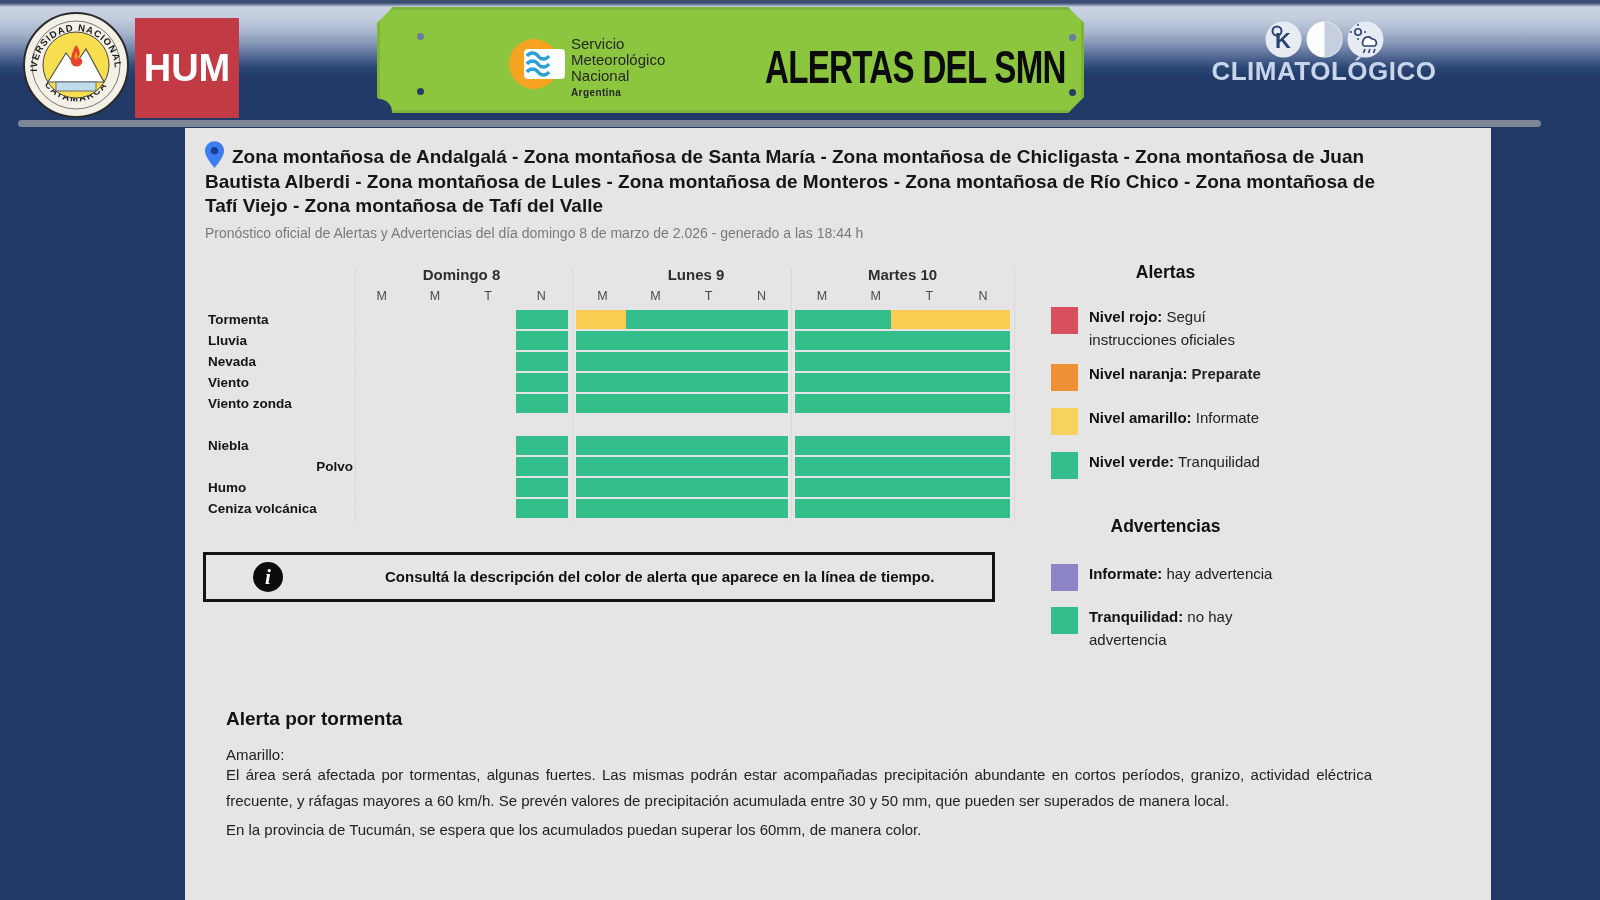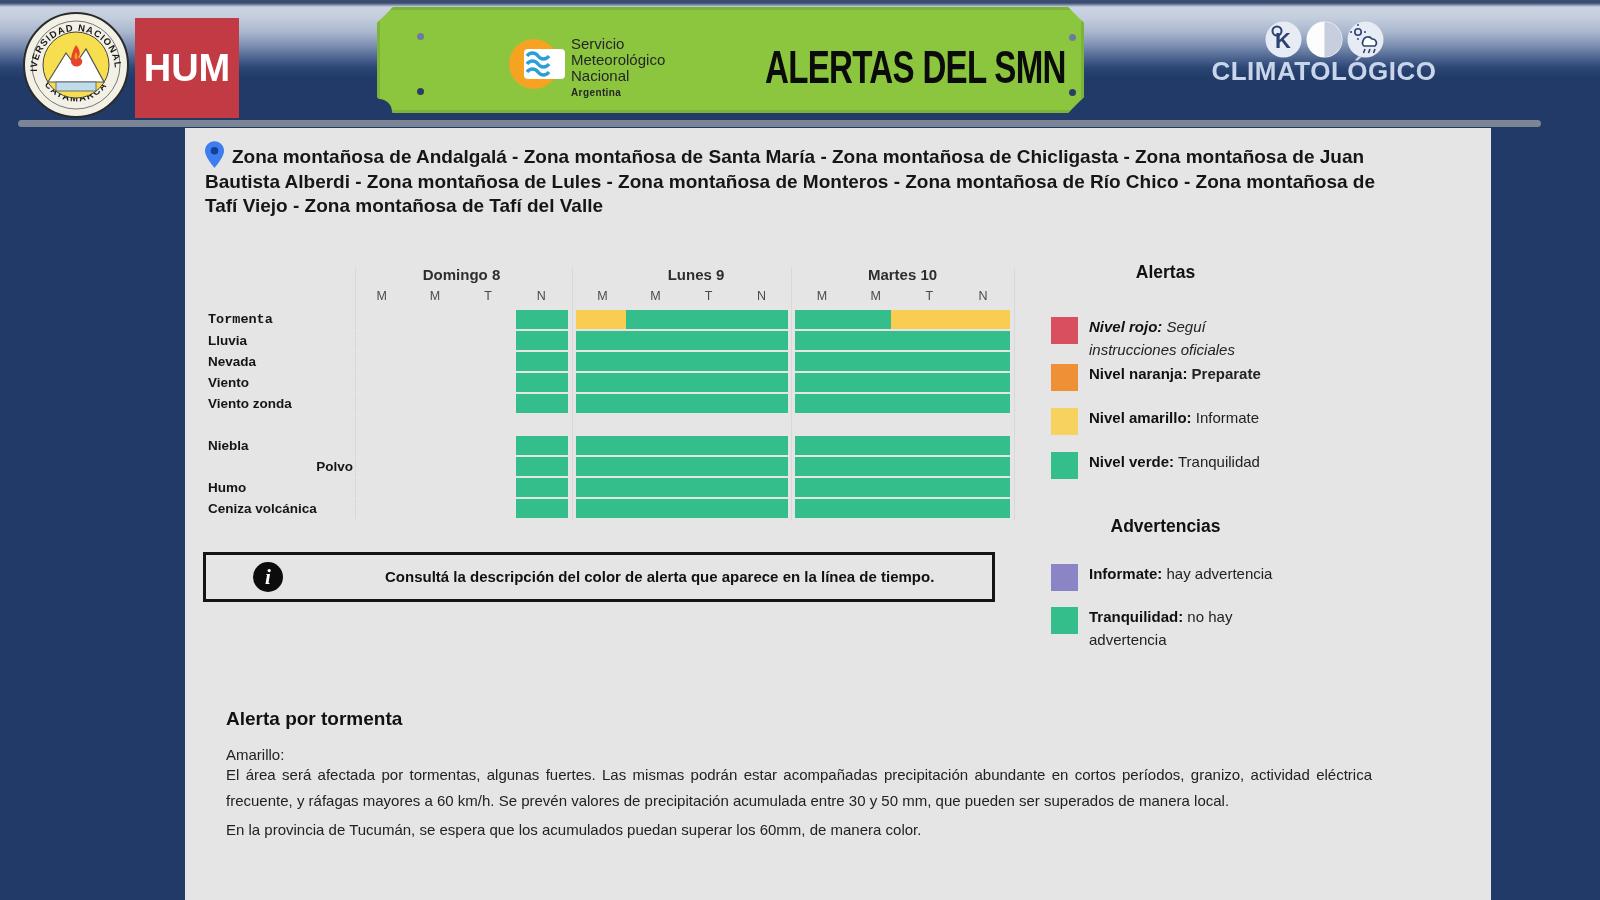--- a/index.html
+++ b/index.html
@@ -146,20 +146,21 @@
 
   <div class="card">
 
     <div class="zones">
       <svg width="19" height="27" viewBox="0 0 20 28">
         <path d="M10 0C4.5 0 0 4.5 0 10c0 7 10 18 10 18s10-11 10-18C20 4.5 15.5 0 10 0z" fill="#3E7DF0"></path>
         <circle cx="10" cy="10" r="4" fill="#173F96"></circle>
       </svg><span>Zona montañosa de Andalgalá - Zona montañosa de Santa María - Zona montañosa de Chicligasta - Zona montañosa de Juan Bautista Alberdi - Zona montañosa de Lules - Zona montañosa de Monteros - Zona montañosa de Río Chico - Zona montañosa de Tafí Viejo - Zona montañosa de Tafí del Valle</span>
     </div>
 
+    <div class="subtitle">Pronóstico oficial de Alertas y Advertencias del día domingo 8 de marzo de 2.026 - generado a las 18:44 h</div>
 
     <div id="timeline">
         <div class="vline" style="left: 152px;"></div>
         <div class="vline" style="left: 369px;"></div>
         <div class="vline" style="left: 588px;"></div>
         <div class="vline" style="left: 811px;"></div>
         <div class="hline" style="top: 64px;"></div>
         <div class="hline" style="top: 85px;"></div>
         <div class="hline" style="top: 106px;"></div>
         <div class="hline" style="top: 127px;"></div>
@@ -176,21 +177,21 @@
         <div class="day-label" style="left: 387px; width: 212px;">Lunes 9</div>
         <div class="slot-label" style="left: 373px; width: 53px;">M</div>
         <div class="slot-label" style="left: 426px; width: 53px;">M</div>
         <div class="slot-label" style="left: 479px; width: 53px;">T</div>
         <div class="slot-label" style="left: 532px; width: 53px;">N</div>
         <div class="day-label" style="left: 592px; width: 215px;">Martes 10</div>
         <div class="slot-label" style="left: 592px; width: 53.75px;">M</div>
         <div class="slot-label" style="left: 645.75px; width: 53.75px;">M</div>
         <div class="slot-label" style="left: 699.5px; width: 53.75px;">T</div>
         <div class="slot-label" style="left: 753.25px; width: 53.75px;">N</div>
-        <div class="row-label" style="top: 43px; font-family: Liberation Mono, monospace;">Tormenta</div>
+        <div class="row-label" style="top: 43px;">Tormenta</div>
         <div class="cell-block" style="left: 152px; top: 44px; width: 213px;">
           <div style="flex: 0.755 0 0px; background: transparent;"></div>
           <div style="flex: 0.245 0 0px; background: rgb(52, 190, 139);"></div>
         </div>
         <div class="cell-block" style="left: 373px; top: 44px; width: 212px;">
           <div style="flex: 0.236 0 0px; background: rgb(249, 205, 82);"></div>
           <div style="flex: 0.764 0 0px; background: rgb(52, 190, 139);"></div>
         </div>
         <div class="cell-block" style="left: 592px; top: 44px; width: 215px;">
           <div style="flex: 0.447 0 0px; background: rgb(52, 190, 139);"></div>
@@ -282,21 +283,21 @@
           <div style="flex: 1 0 0px; background: rgb(52, 190, 139);"></div>
         </div>
         <div class="cell-block" style="left: 592px; top: 233px; width: 215px;">
           <div style="flex: 1 0 0px; background: rgb(52, 190, 139);"></div>
         </div>
       </div>
 
     <div id="legend-root">
       <div class="lg-title" style="top:134px">Alertas</div>
       <div class="lg-title" style="top:388px">Advertencias</div>
-    <div class="lg-item" style="top: 187px; font-style: italic;">
+    <div class="lg-item" style="top: 177px;">
           <span class="lg-sq" style="background: rgb(216, 80, 95);"></span>
           <div class="lg-tx"><b>Nivel rojo:</b> Seguí instrucciones oficiales</div>
         </div>
         <div class="lg-item" style="top: 234px; font-weight: bold;">
           <span class="lg-sq" style="background: rgb(239, 144, 54);"></span>
           <div class="lg-tx"><b>Nivel naranja:</b> Preparate</div>
         </div>
         <div class="lg-item" style="top: 278px;">
           <span class="lg-sq" style="background: rgb(248, 210, 94);"></span>
           <div class="lg-tx"><b>Nivel amarillo:</b> Informate</div>

